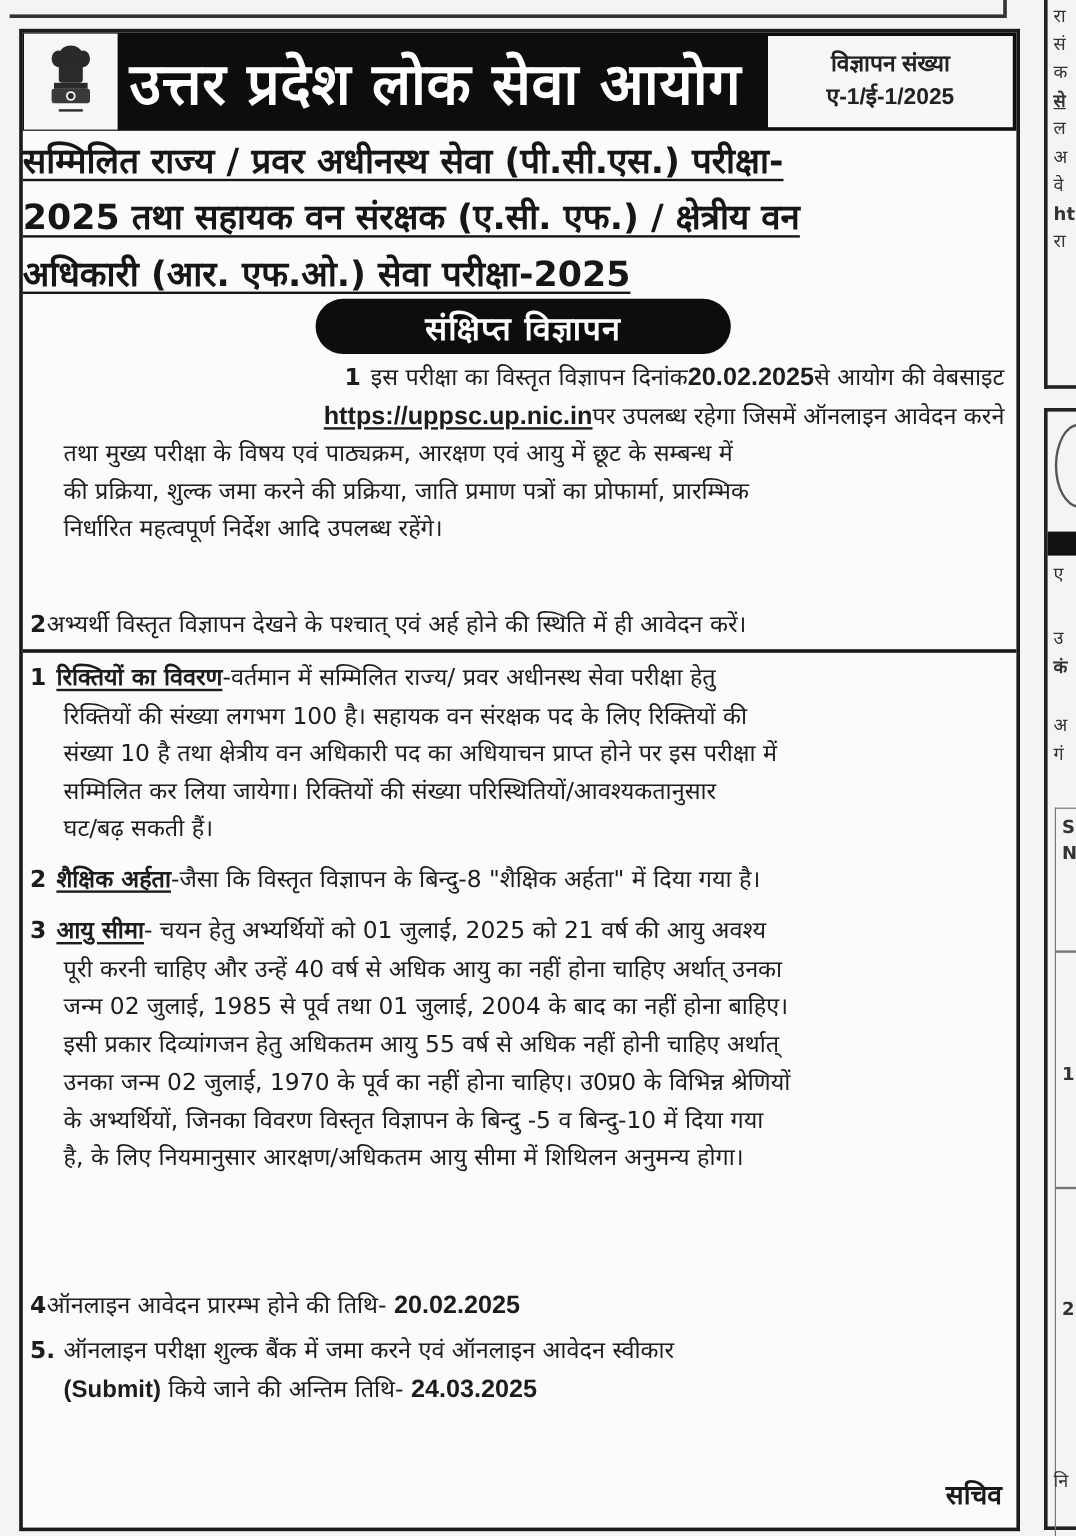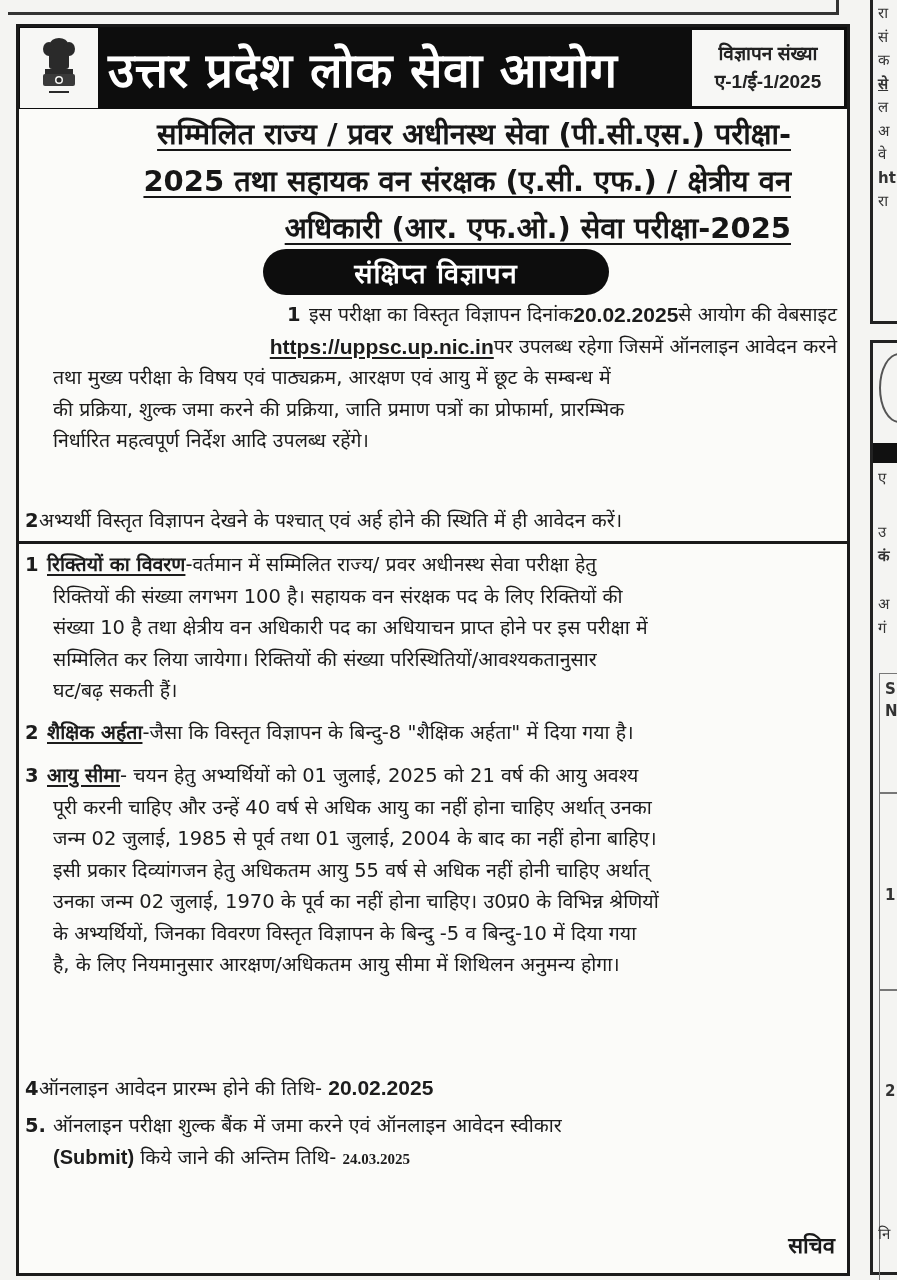--- a/index.html
+++ b/index.html
@@ -33,28 +33,28 @@
     width: 78px; height: 80px; background: #f7f7f5; margin: 1px 0 0 1px;
     display: flex; align-items: center; justify-content: center;
   }
   .emblem-box svg { width: 48px; height: 66px; }
   .org-name {
     flex: 1; color: #fff; font-weight: bold; font-size: 48px;
     display: flex; align-items: center; padding-left: 10px; letter-spacing: 0.5px;
     white-space: nowrap;
   }
   .adv-no-box {
-    width: 152px; height: 76px; background: #f7f7f5; margin: 3px 3px 3px 0;
+    width: 204px; height: 76px; background: #f7f7f5; margin: 3px 3px 3px 0;
     display: flex; flex-direction: column; align-items: center; justify-content: center;
     font-size: 19px; line-height: 28px; font-weight: bold; color: #222;
     font-family: "Liberation Sans", sans-serif;
   }
 
   .title-block {
-    position: absolute; left: 0; top: 84px; width: 772px; text-align: right;
+    position: absolute; left: 0; top: 84px; width: 772px; text-align: left;
     font-size: 29px; font-weight: bold; line-height: 47px; color: #161616;
   }
   .title-block span {
     text-decoration: underline; text-decoration-thickness: 2px; text-underline-offset: 5px;
     display: inline-block;
   }
 
   .pill {
     position: absolute; left: 244px; top: 222px; width: 346px; height: 46px;
     background: #0d0d0d; color: #fff; border-radius: 23px;
@@ -171,21 +171,21 @@
       <div class="line indent">के अभ्यर्थियों, जिनका विवरण विस्तृत विज्ञापन के बिन्दु -5 व बिन्दु-10 में दिया गया</div>
       <div class="line indent">है, के लिए नियमानुसार आरक्षण/अधिकतम आयु सीमा में शिथिलन अनुमन्य होगा।</div>
     </div>
 
     <div class="para" style="top:1045px;">
       <div class="line"><span class="num" style="width:14px">4</span><span>ऑनलाइन आवेदन प्रारम्भ होने की तिथि-</span> <b style="font-family:'Liberation Sans',sans-serif;font-size:21px;">20.02.2025</b></div>
     </div>
 
     <div class="para" style="top:1083px;">
       <div class="line"><span class="num" style="width:28px">5.</span><span>ऑनलाइन परीक्षा शुल्क बैंक में जमा करने एवं ऑनलाइन आवेदन स्वीकार</span></div>
-      <div class="line indent"><b style="font-family:'Liberation Sans',sans-serif;font-size:20px;">(Submit)</b> <span>किये जाने की अन्तिम तिथि-</span> <b style="font-family:Liberation Serif, serif;font-size:15px;margin-top:32px;">24.03.2025</b></div>
+      <div class="line indent"><b style="font-family:'Liberation Sans',sans-serif;font-size:20px;">(Submit)</b> <span>किये जाने की अन्तिम तिथि-</span> <b style="font-family:Liberation Sans, sans-serif;font-size:21px;margin-top:32px;">24.03.2025</b></div>
     </div>
 
 
     <div class="signature" style="top:1202px;">सचिव</div>
   </div>
 
   <div class="side">
     <div class="side-box1">
       <div>रा</div>
       <div>सं</div>

